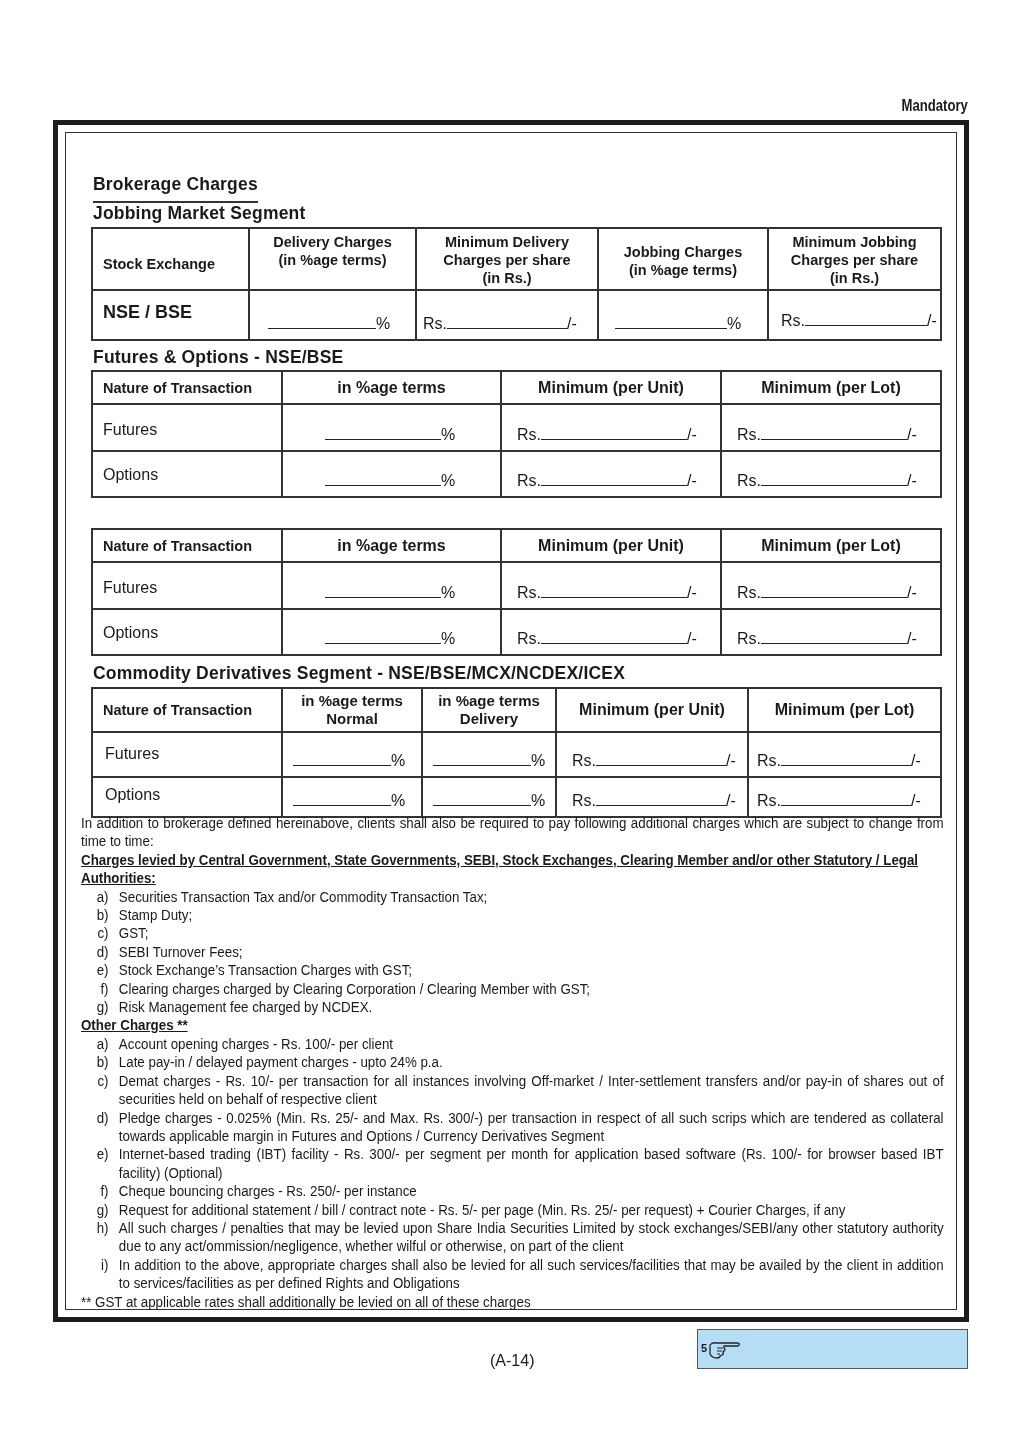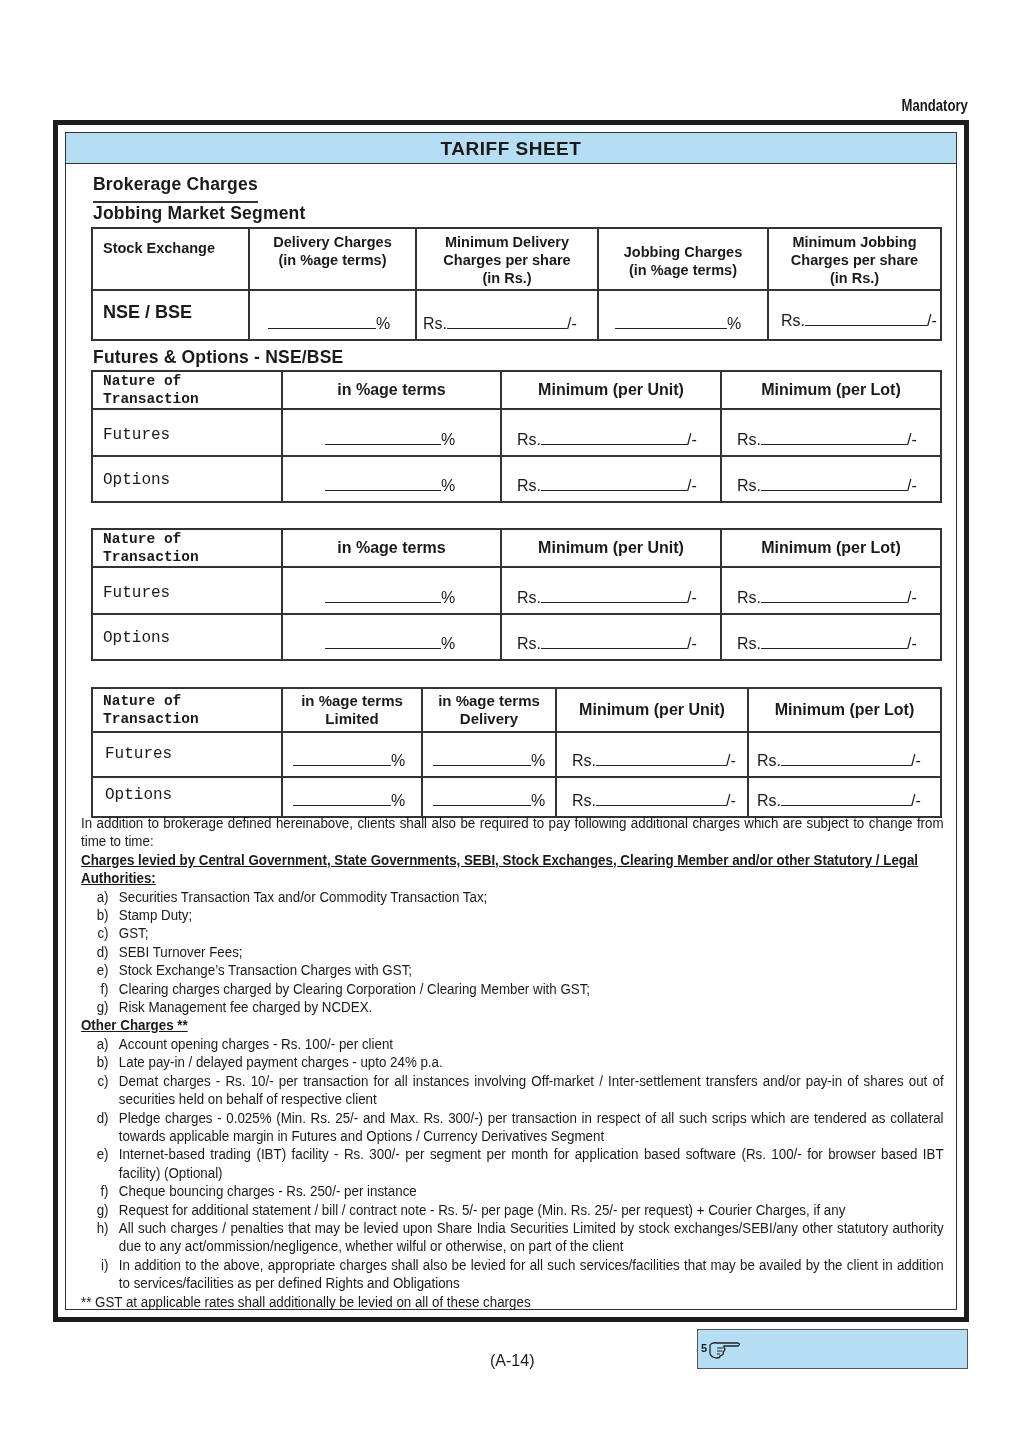--- a/index.html
+++ b/index.html
@@ -6,21 +6,21 @@
   body { width:1024px; height:1448px; position:relative; font-family:"Liberation Sans", sans-serif; color:#1a1a1a; overflow:hidden; }
   .mandatory { position:absolute; right:56px; top:97px; font-size:16px; font-weight:bold; transform:scaleX(0.82); transform-origin:right center; }
   .outer { position:absolute; left:53px; top:120px; width:916px; height:1202px; box-sizing:border-box; border:5px solid #1c1c1c; }
   .inner { position:absolute; left:7px; top:7px; right:7px; bottom:7px; border:1.5px solid #333; }
   .title-bar { position:absolute; left:0; right:0; top:0; height:30px; background:#b5def5; border-bottom:1.5px solid #333; text-align:center; font-weight:bold; font-size:19px; line-height:31px; letter-spacing:0.5px; }
   .h-sect { position:absolute; left:27px; font-weight:bold; font-size:17.5px; letter-spacing:0.2px; }
   .h-brok { top:40px; border-bottom:2px solid #333; padding-bottom:6px; line-height:22px; }
   table.grid { position:absolute; left:25px; border-collapse:collapse; font-size:15px; }
   table.grid td { border:2px solid #333; padding:0; vertical-align:top; }
   .hdr { font-weight:bold; text-align:center; line-height:18px; }
-  .lbl { padding-left:10px !important;font-family:Liberation Mono, monospace; }
+  .lbl { padding-left:10px !important; }
   .cell-blank { position:relative; }
   .blank { position:absolute; bottom:6px; white-space:nowrap; font-size:16px; }
   .und { display:inline-block; border-bottom:1px solid #222; height:1px; vertical-align:baseline; }
   .body-text { position:absolute; left:28px; right:14px; font-family:"Liberation Sans", sans-serif; font-size:15.5px; line-height:18.4px; transform:scaleX(0.86); transform-origin:left top; width:1003px; }
   .body-text p { margin:0; }
   .u-head { font-weight:bold; text-decoration:underline; }
   .li { display:flex; }
   .li .m { width:44px; flex:none; text-align:right; padding-right:12px; box-sizing:border-box; }
   .li .t { flex:1; text-align:justify; }
   .pageno { position:absolute; left:490px; top:1352px; font-size:16px; }
@@ -28,29 +28,28 @@
   .next-box .num { position:absolute; left:3px; top:12px; font-size:11px; font-weight:bold; }
   .next-box svg { position:absolute; left:10px; top:9px; }
 </style>
 </head>
 <body>
 
 <div class="mandatory">Mandatory</div>
 
 <div class="outer">
   <div class="inner">
-    <div class="title-bar">TARIFF SHEET</div>
 
     <div class="h-sect h-brok">Brokerage Charges</div>
     <div class="h-sect" style="top:70px">Jobbing Market Segment</div>
 
     <table class="grid" style="top:94px; width:851px;">
       <tbody>
           <tr style="height:62px;">
-        <td class="hdr" style="width:145px; text-align:left; padding:10px 0 0 10px; font-size:14.5px;"><span>Stock Exchange</span></td>
+        <td class="hdr" style="width:145px; text-align:left; padding:26px 0 0 10px; font-size:14.5px;"><span>Stock Exchange</span></td>
         <td class="hdr" style="width:165px; font-size:14.5px; padding-top:4px;">
               <div>Delivery Charges</div>
               <div>(in %age terms)</div>
             </td>
         <td class="hdr" style="width:180px; font-size:14.5px; padding-top:4px;">
               <div>Minimum Delivery</div>
               <div>Charges per share</div>
               <div>(in Rs.)</div>
             </td>
         <td class="hdr" style="width:168px; font-size:14.5px; padding-top:14px;">
@@ -145,27 +144,28 @@
         <td class="cell-blank">
               <span class="blank" style="left:15px;"><span>Rs.</span><span class="und" style="width:146px"></span><span>/-</span></span>
             </td>
         <td class="cell-blank">
               <span class="blank" style="left:15px;"><span>Rs.</span><span class="und" style="width:146px"></span><span>/-</span></span>
             </td>
       </tr>
     </tbody>
       </table>
 
+    <div class="h-sect" style="top:530px">Commodity Derivatives Segment - NSE/BSE/MCX/NCDEX/ICEX</div>
     <table class="grid" style="top:554px; width:851px;">
       <tbody>
           <tr style="height:44px;">
         <td class="hdr lbl" style="width:178px; text-align:left; font-size:14.5px; vertical-align:middle;">Nature of Transaction</td>
         <td class="hdr" style="width:138px; font-size:15px; vertical-align:middle;">
               <div>in %age terms</div>
-              <div>Limited</div>
+              <div>Normal</div>
             </td>
         <td class="hdr" style="width:132px; font-size:15px; vertical-align:middle;">
               <div>in %age terms</div>
               <div>Delivery</div>
             </td>
         <td class="hdr" style="width:190px; font-size:16px; vertical-align:middle;">Minimum (per Unit)</td>
         <td class="hdr" style="font-size:16px; vertical-align:middle;">Minimum (per Lot)</td>
       </tr>
       <tr style="height:45px;">
         <td class="lbl" style="padding-top:12px; padding-left:12px !important; font-size:16px;">Futures</td>

